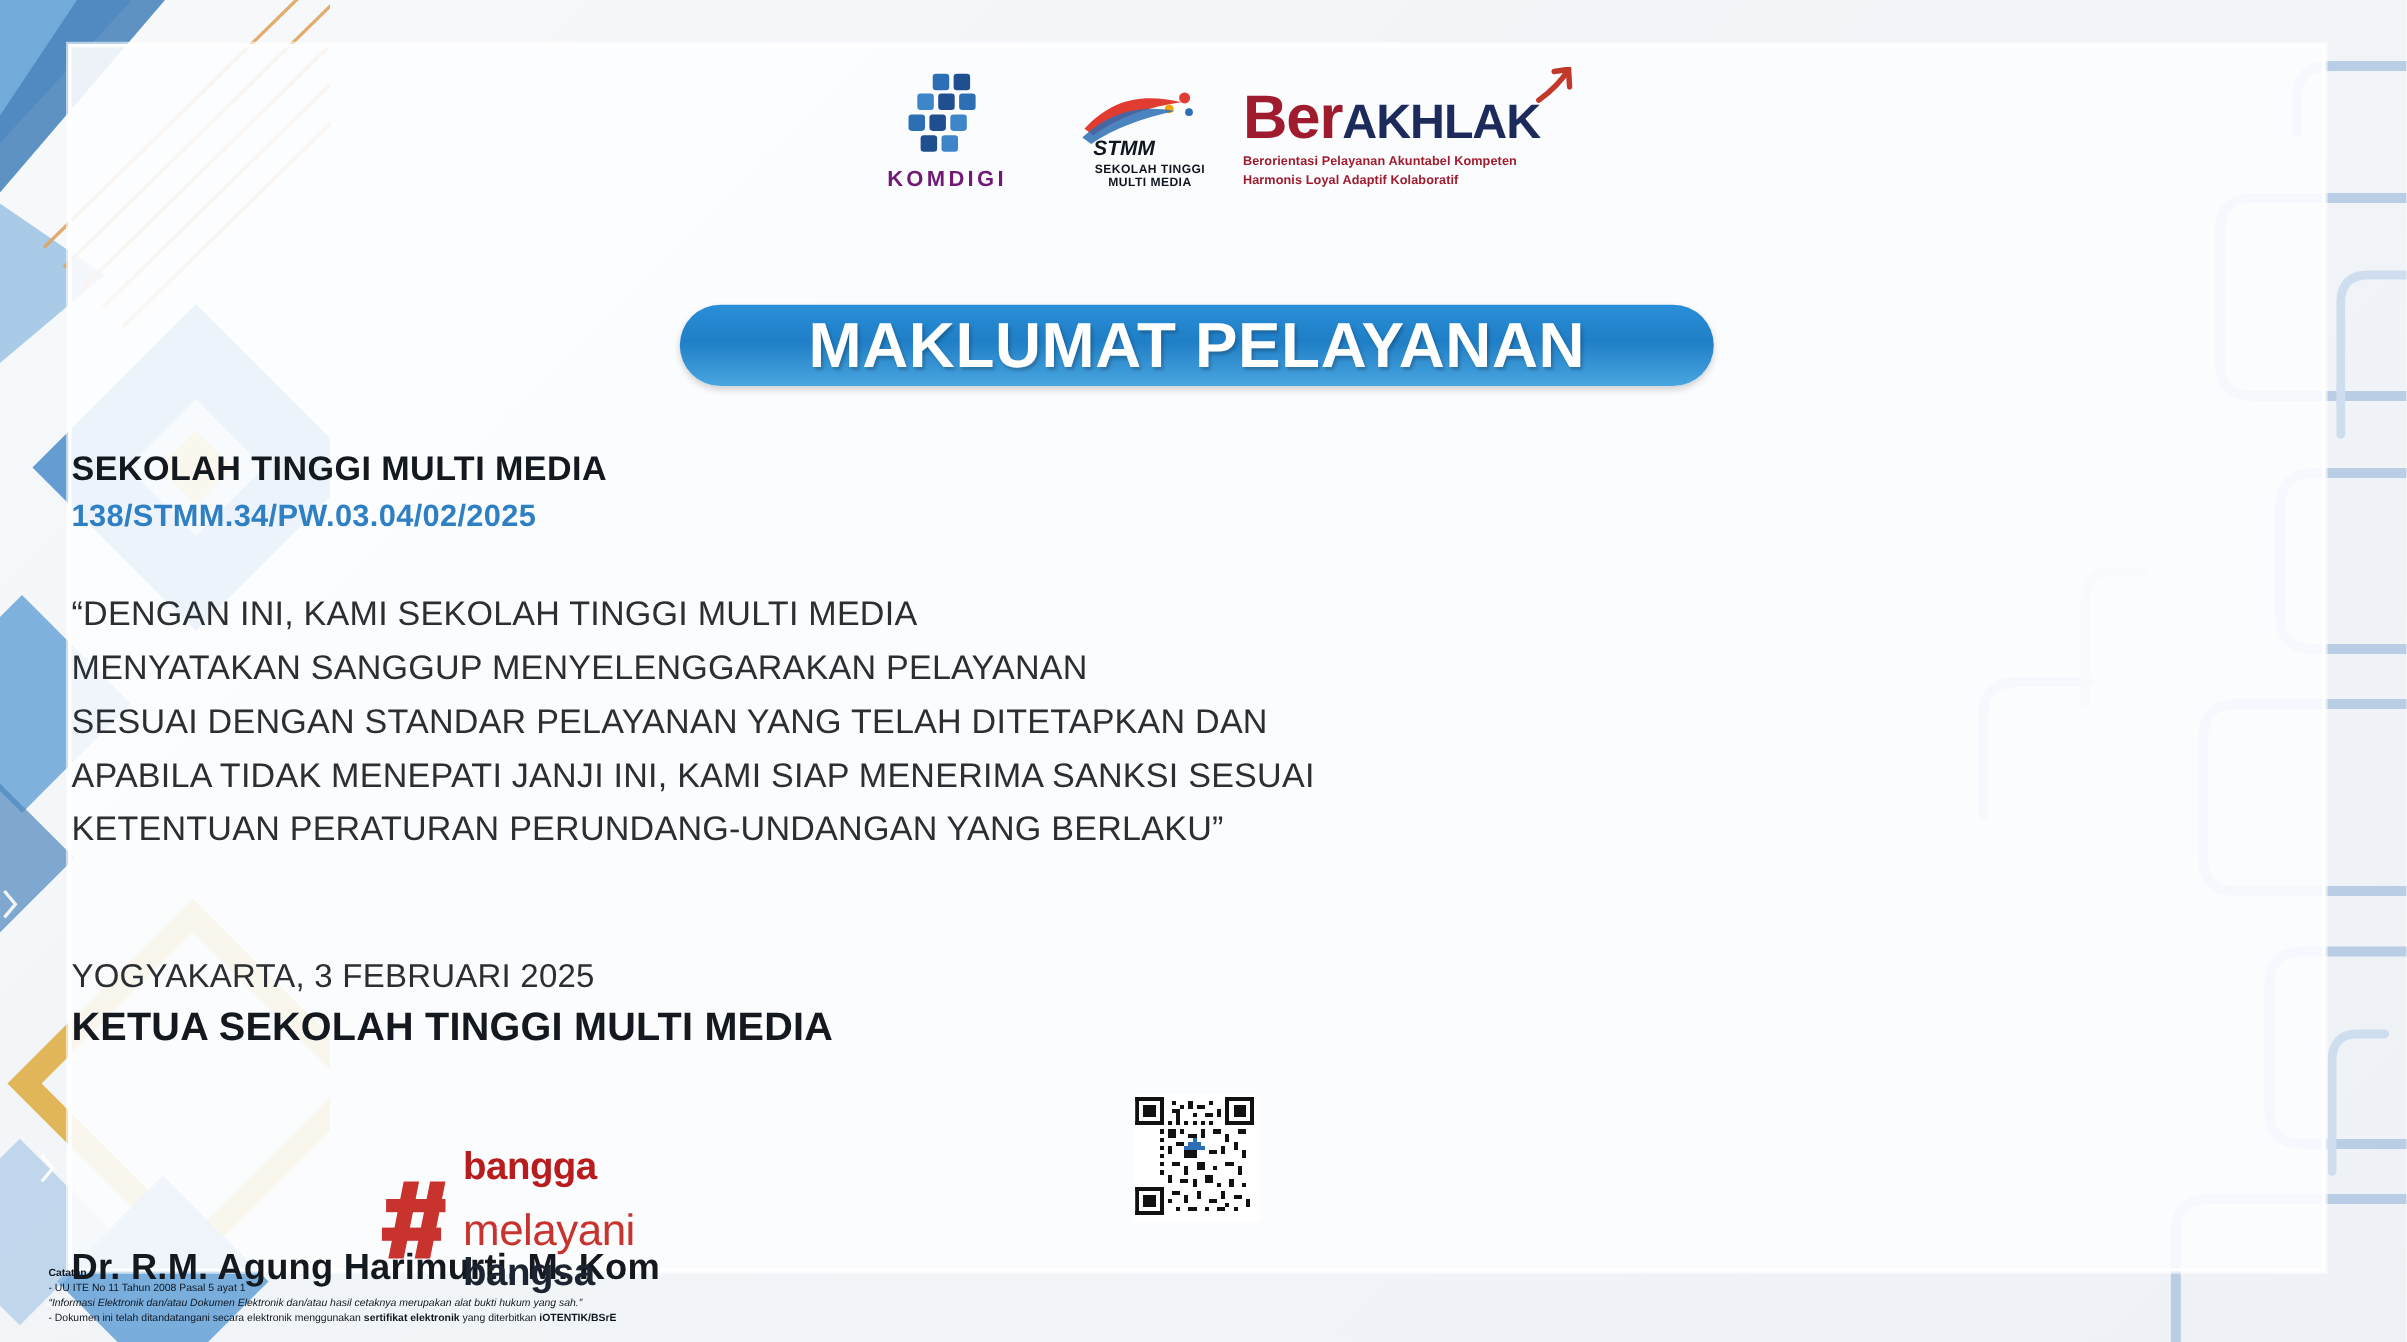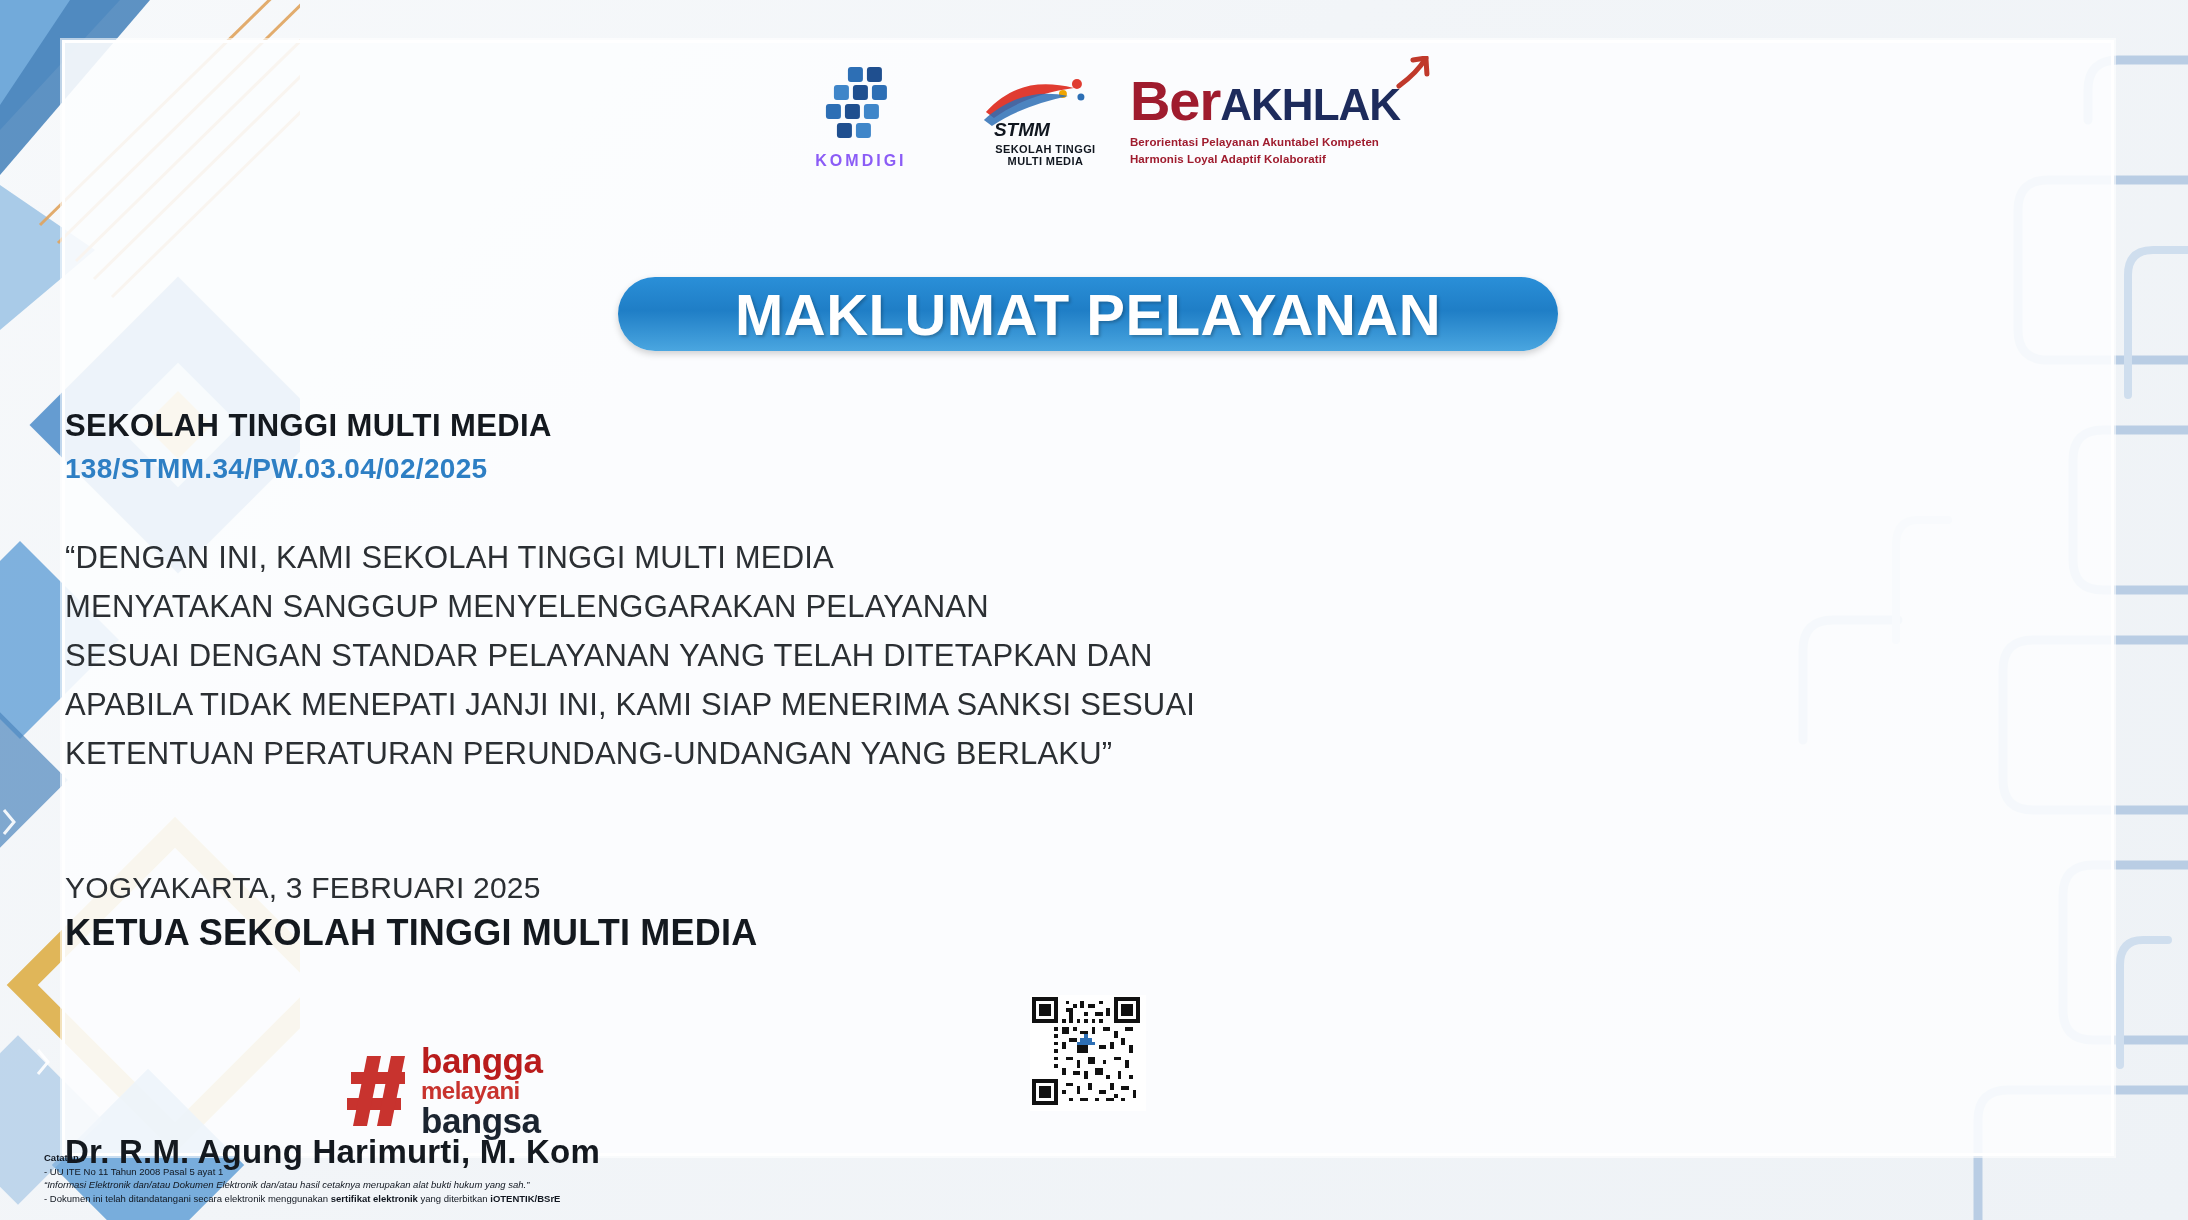--- a/index.html
+++ b/index.html
@@ -78,24 +78,24 @@
     align-items: center;
     width: 170px;
   }
   .komdigi-mark {
     width: 86px;
     height: 80px;
     position: relative;
   }
   .komdigi-word {
     margin-top: 7px;
-    font-size: 16px;
+    font-size: 20px;
     font-weight: bold;
     letter-spacing: 3px;
-    color: #8b5cf6;
+    color: #701a75;
   }
 
   .logo-stmm {
     display: flex;
     flex-direction: column;
     align-items: center;
     width: 132px;
     padding-bottom: 2px;
   }
   .stmm-mark {
@@ -266,24 +266,25 @@
     line-height: 1.02;
     text-align: left;
   }
   .bangga-lines .l1 {
     font-size: 35px;
     font-weight: bold;
     color: #b91c1c;
     letter-spacing: -0.5px;
   }
   .bangga-lines .l2 {
-    font-size: 24px;
-    font-weight: bold;
+    font-size: 40px;
+    font-weight: normal;
     color: #c8332e;
     letter-spacing: -0.5px;
+    margin-top: 20px;
   }
   .bangga-lines .l3 {
     font-size: 35px;
     font-weight: bold;
     color: #1b2430;
     letter-spacing: -0.5px;
   }
 
   
   .footnote {

